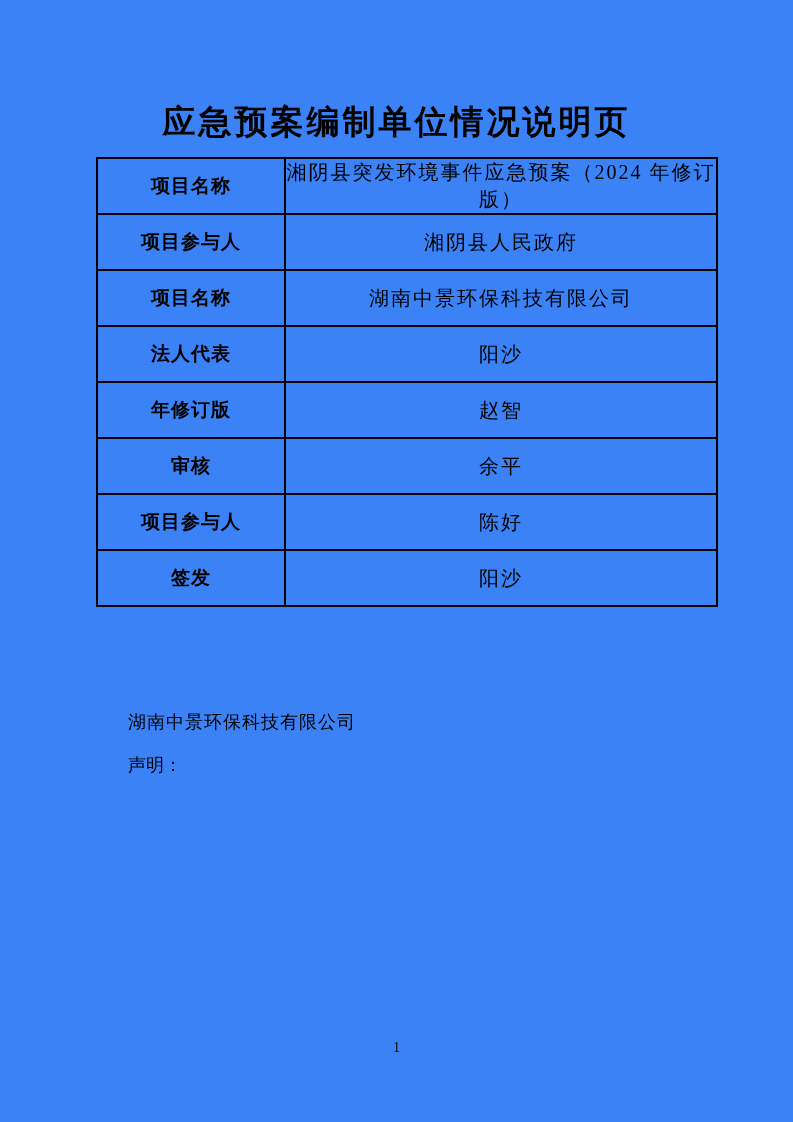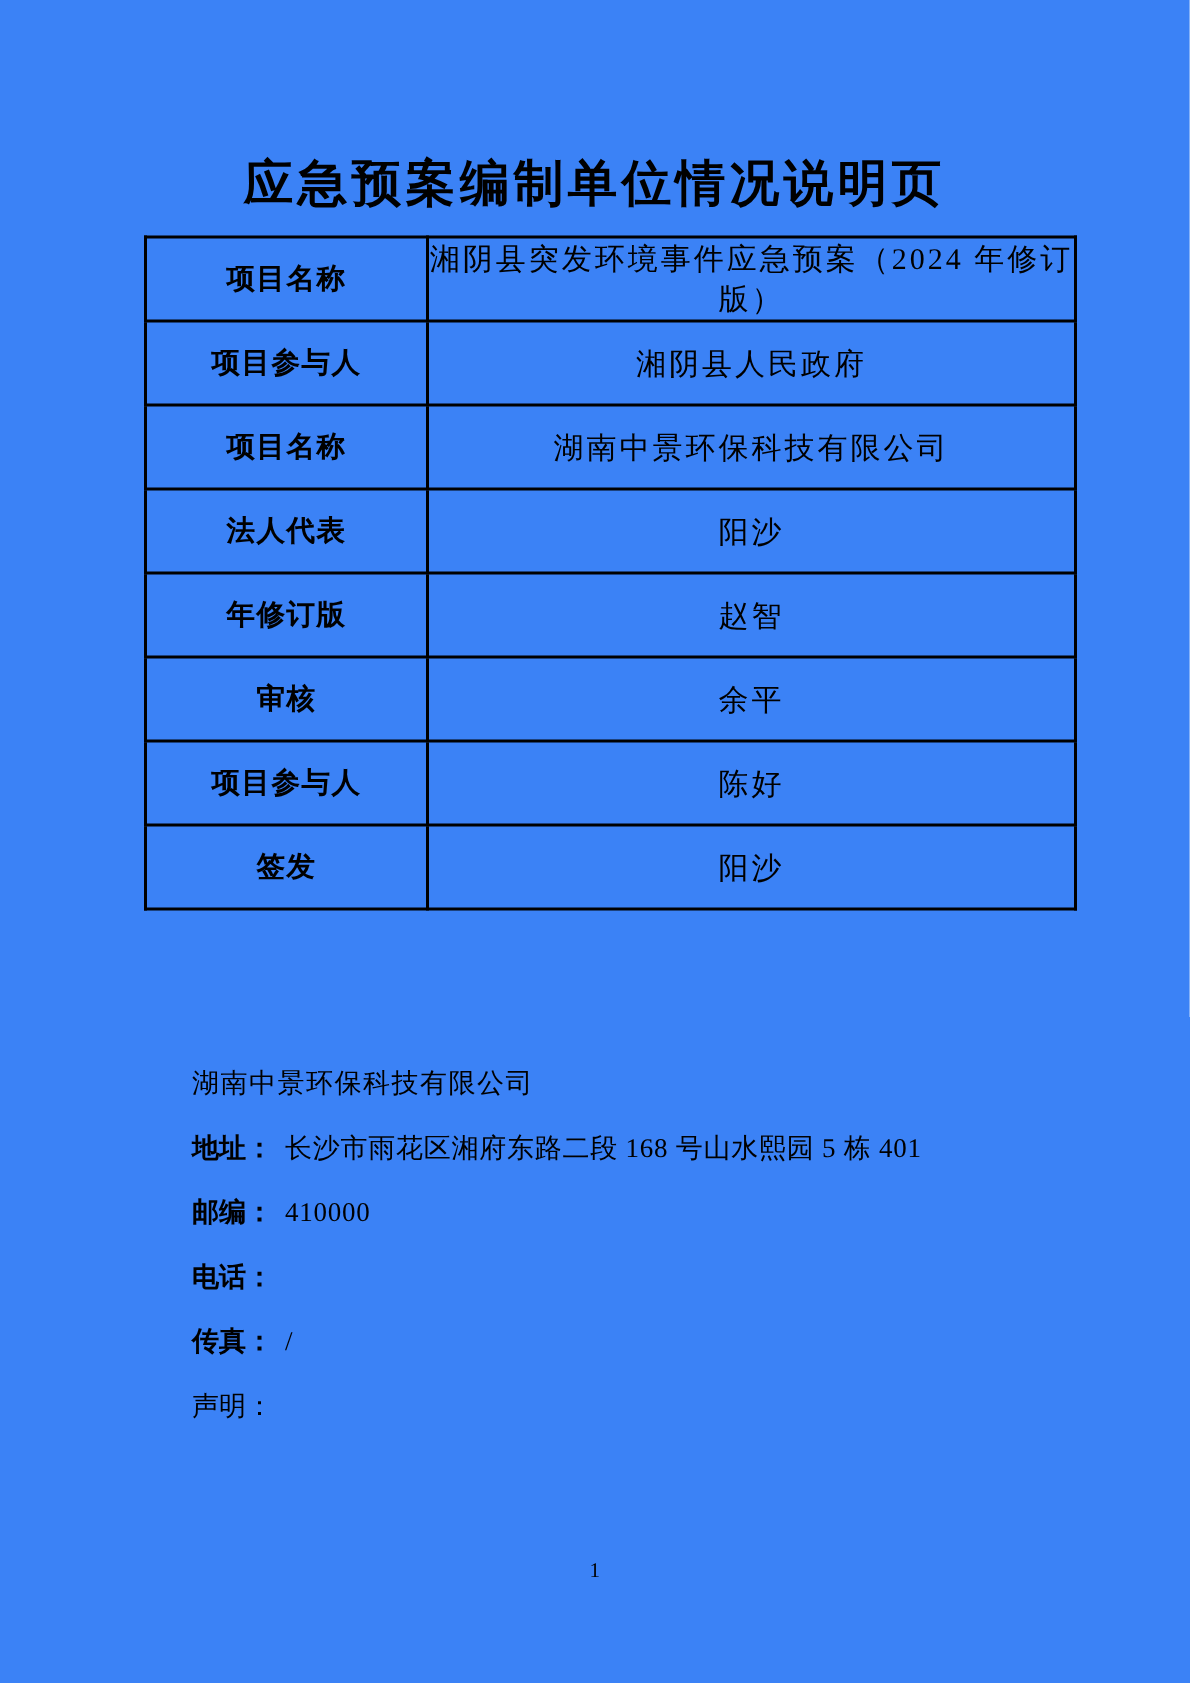--- a/index.html
+++ b/index.html
@@ -143,38 +143,20 @@
         <tr>
           <th>签发</th>
           <td>阳沙</td>
         </tr>
       </tbody>
   </table>
 
   <div class="footer-block">
     <div class="footer-line footer-company">湖南中景环保科技有限公司</div>
 
-    <div>
-        <div class="footer-line">
-          <span class="f-label">地址：</span>
-          <span class="f-value">长沙市雨花区湘府东路二段 168 号山水熙园 5 栋 401</span>
-        </div>
-        <div class="footer-line">
-          <span class="f-label">邮编：</span>
-          <span class="f-value">410000</span>
-        </div>
-        <div class="footer-line">
-          <span class="f-label">电话：</span>
-          <span class="f-value"></span>
-        </div>
-        <div class="footer-line">
-          <span class="f-label">传真：</span>
-          <span class="f-value">/</span>
-        </div>
-      </div>
 
     <div class="footer-line footer-statement">
       <span class="f-label">声明：</span>
     </div>
   </div>
 
   <div class="page-number">1</div>
 
 </div>
 

